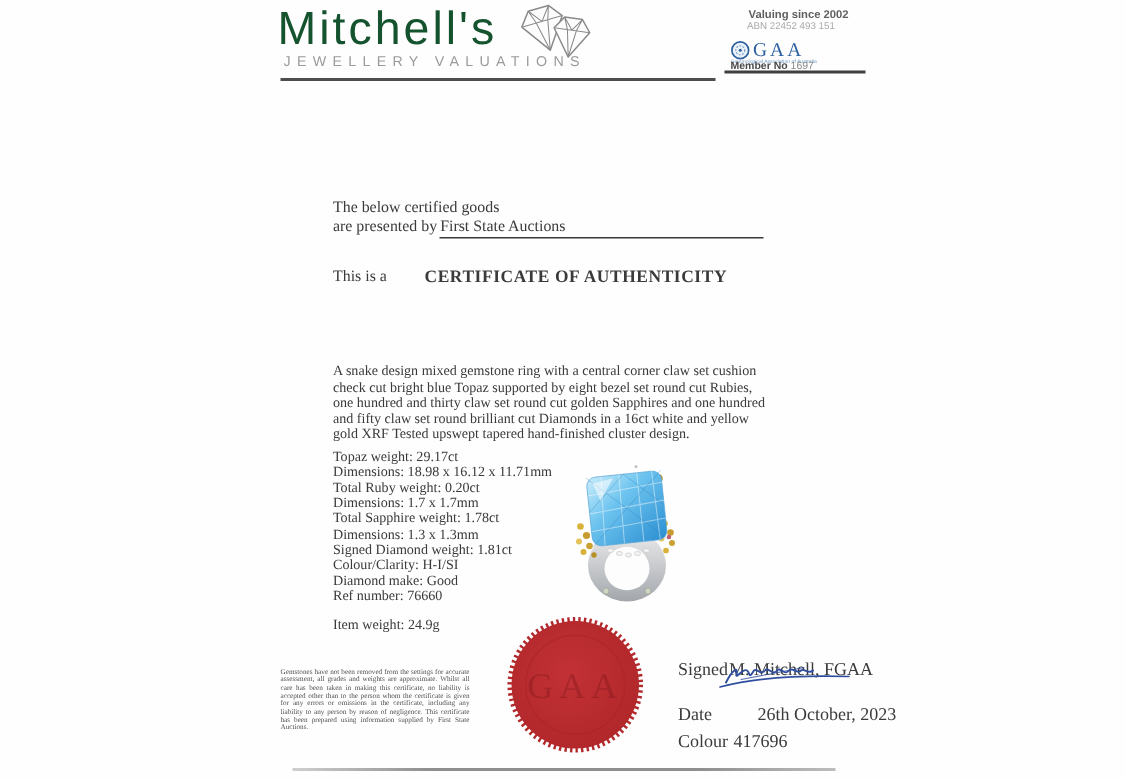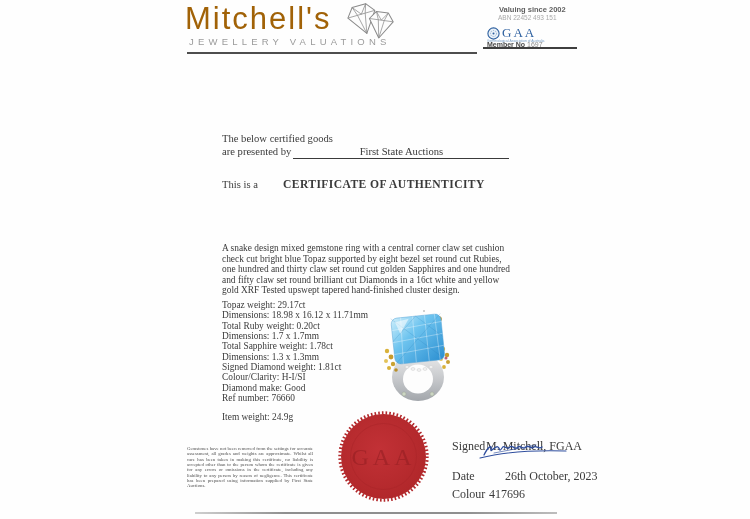--- a/index.html
+++ b/index.html
@@ -2,21 +2,21 @@
 <html><head>
 <meta charset="utf-8">
 <style>
   html,body{margin:0;padding:0;background:#ffffff;}
   .page{position:relative;width:750px;height:519px;background:#fefefef9;overflow:hidden;
         font-family:"Liberation Serif",serif;color:#3a3a3a;}
   .abs{position:absolute;}
 
   
   .brand{left:185px;top:1px;font-family:"Liberation Sans",sans-serif;font-size:31px;
-         color:#a16207;letter-spacing:2px;white-space:nowrap;}
+         color:#14532d;letter-spacing:2px;white-space:nowrap;}
   .brand-sub{left:189px;top:36px;font-family:"Liberation Sans",sans-serif;font-size:9.5px;
          letter-spacing:4.2px;color:#9b9b9b;white-space:nowrap;}
   .logo-diamonds{left:341px;top:0px;width:58px;height:46px;}
   .rule-main{left:187px;top:52px;width:290px;height:2px;background:#4e4e4e;}
   .rule-right{left:483px;top:47px;width:94px;height:2px;background:#3f3f3f;}
 
   .valuing{left:499px;top:5px;font-family:"Liberation Sans",sans-serif;font-size:7.5px;
          font-weight:bold;color:#5f5f5f;white-space:nowrap;}
   .abn{left:498px;top:14px;font-family:"Liberation Sans",sans-serif;font-size:6.5px;
          color:#a9a9a9;white-space:nowrap;}
@@ -25,21 +25,21 @@
          color:#2c5f9f;}
   .gaa-sub{left:487px;top:38.5px;font-family:"Liberation Sans",sans-serif;font-size:3.4px;
          color:#7aa0c8;white-space:nowrap;}
   .member{left:487px;top:40.5px;font-family:"Liberation Sans",sans-serif;font-size:7px;
          font-weight:bold;color:#4a4a4a;white-space:nowrap;}
   .member .num{font-weight:normal;color:#8a8a8a;}
 
   
   .intro1{left:222px;top:133px;font-size:10.6px;}
   .intro2{left:222px;top:146px;font-size:10.6px;white-space:nowrap;}
-  .presenter-line{display:inline-block;width:216px;text-align:center;
+  .presenter-line{display:inline-block;width:216px;
          border-bottom:1px solid #3a3a3a;margin-left:2px;padding-bottom:1px;}
   .thisis{left:222px;top:179px;font-size:10.6px;}
   .certtitle{left:283px;top:177.5px;font-size:11.6px;font-weight:bold;
          letter-spacing:0.4px;white-space:nowrap;}
 
   
   .description{left:222px;top:243px;width:294px;font-size:9.4px;line-height:10.6px;}
   .specs{left:222px;top:300px;font-size:9.4px;line-height:10.35px;}
   .itemweight{left:222px;top:412px;font-size:9.4px;}
 

